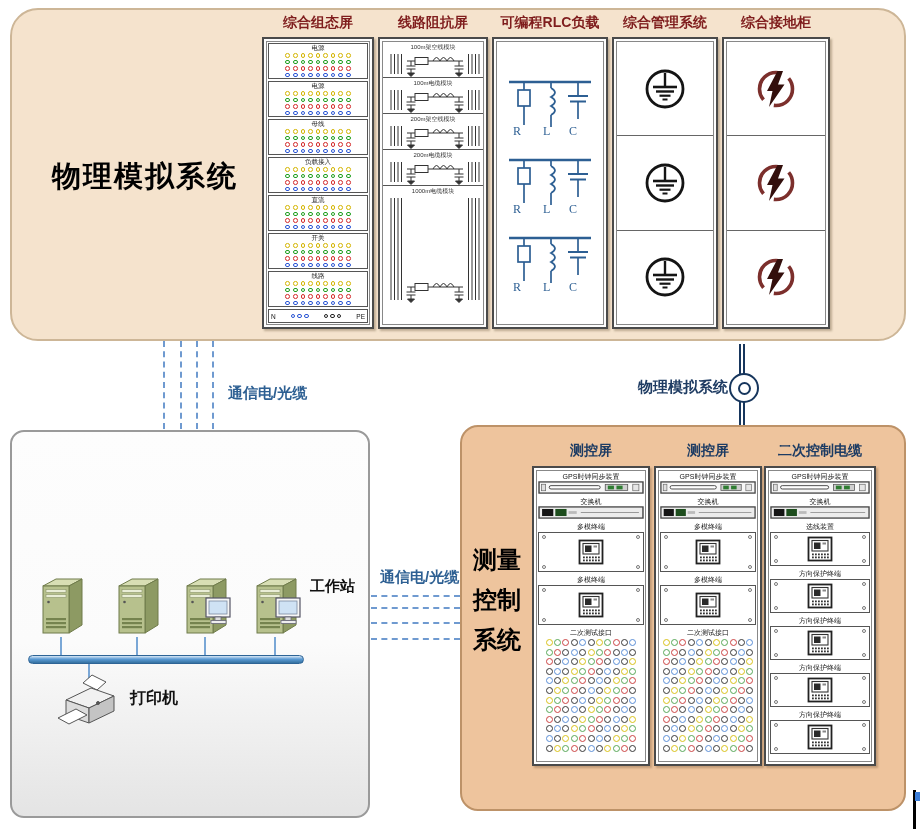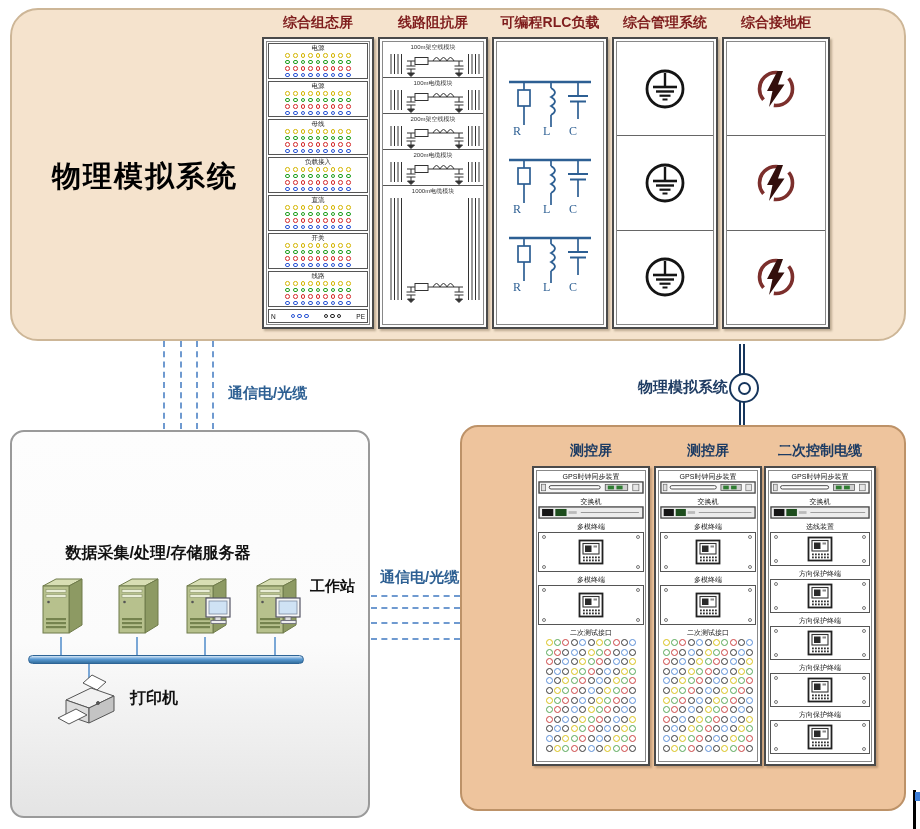--- a/index.html
+++ b/index.html
@@ -733,21 +733,20 @@
     </div>
   <div class="abs comm-label" style="left:228px;top:384px;">通信电/光缆</div>
 
   <div class="abs sec-cable-line"></div>
   <div class="abs sec-circle-outer">
     <div class="sec-circle-inner"></div>
   </div>
   <div class="abs comm-label" style="left:638px;top:378px;color:#1f3c63;">物理模拟系统</div>
 
   <div class="abs mgmt-box"></div>
-  <div class="abs servers-label">数据采集/处理/存储服务器</div>
   <div class="abs ws-label">工作站</div>
   <div id="mgmt-art">
       <div class="conn" style="left:60px;top:637px;height:19px;"></div>
       <div class="conn" style="left:136px;top:637px;height:19px;"></div>
       <div class="conn" style="left:204px;top:637px;height:19px;"></div>
       <div class="conn" style="left:274px;top:637px;height:19px;"></div>
       <div class="conn" style="left:88px;top:664px;height:17px;"></div>
       <div class="abs" style="left:36px;top:571px;"><svg width="54" height="68" viewBox="0 0 54 68">
           <polygon points="7,15 20,8 46,8 33,15" fill="#d8deb4" stroke="#6f7b4a" stroke-width="1"></polygon>
           <polygon points="33,15 46,8 46,54 33,62" fill="#8d9a63" stroke="#6f7b4a" stroke-width="1"></polygon>
@@ -824,20 +823,25 @@
 
   <div id="hlines">
       <div class="hdash" style="left: 371px; top: 595px; width: 89px;"></div>
       <div class="hdash" style="left: 371px; top: 607px; width: 89px;"></div>
       <div class="hdash" style="left: 371px; top: 622px; width: 89px;"></div>
       <div class="hdash" style="left: 371px; top: 638px; width: 89px;"></div>
     </div>
   <div class="abs comm-label" style="left:380px;top:568px;">通信电/光缆</div>
 
   <div class="abs meas-box"></div>
+  <div class="abs meas-title">
+    <div>测量</div>
+    <div>控制</div>
+    <div>系统</div>
+  </div>
   <div id="panel-heads">
       <div class="phead" style="left: 591px;">测控屏</div>
       <div class="phead" style="left: 708px;">测控屏</div>
       <div class="phead" style="left: 820px;">二次控制电缆</div>
     </div>
   <div id="panels">
       <div class="panel" style="left: 532px; width: 118px;">
         <div class="panel-inner">
           <div class="psec">
             <div class="plab">GPS时钟同步装置</div>

